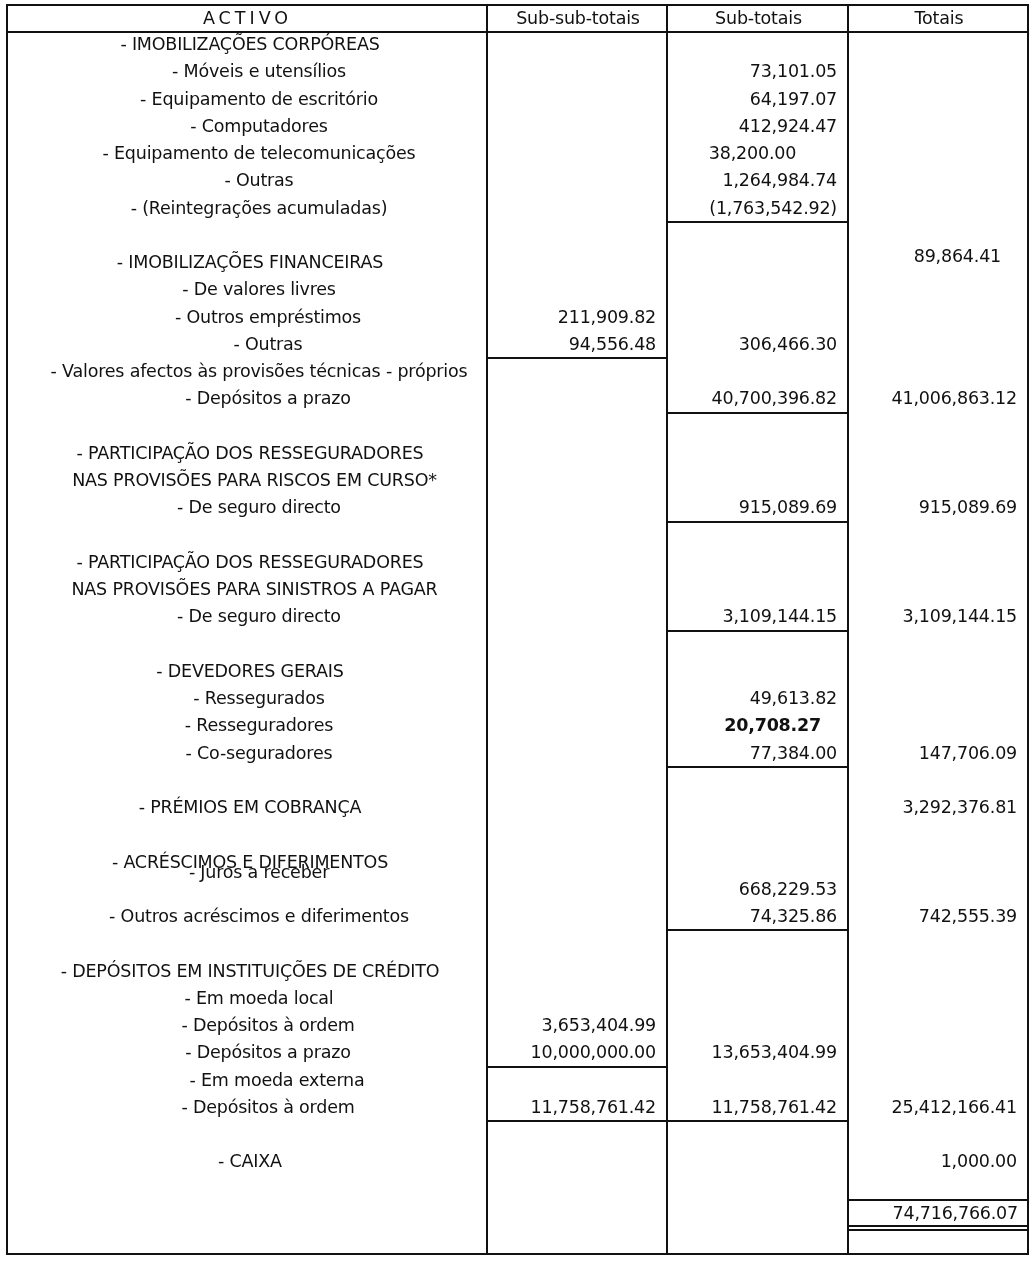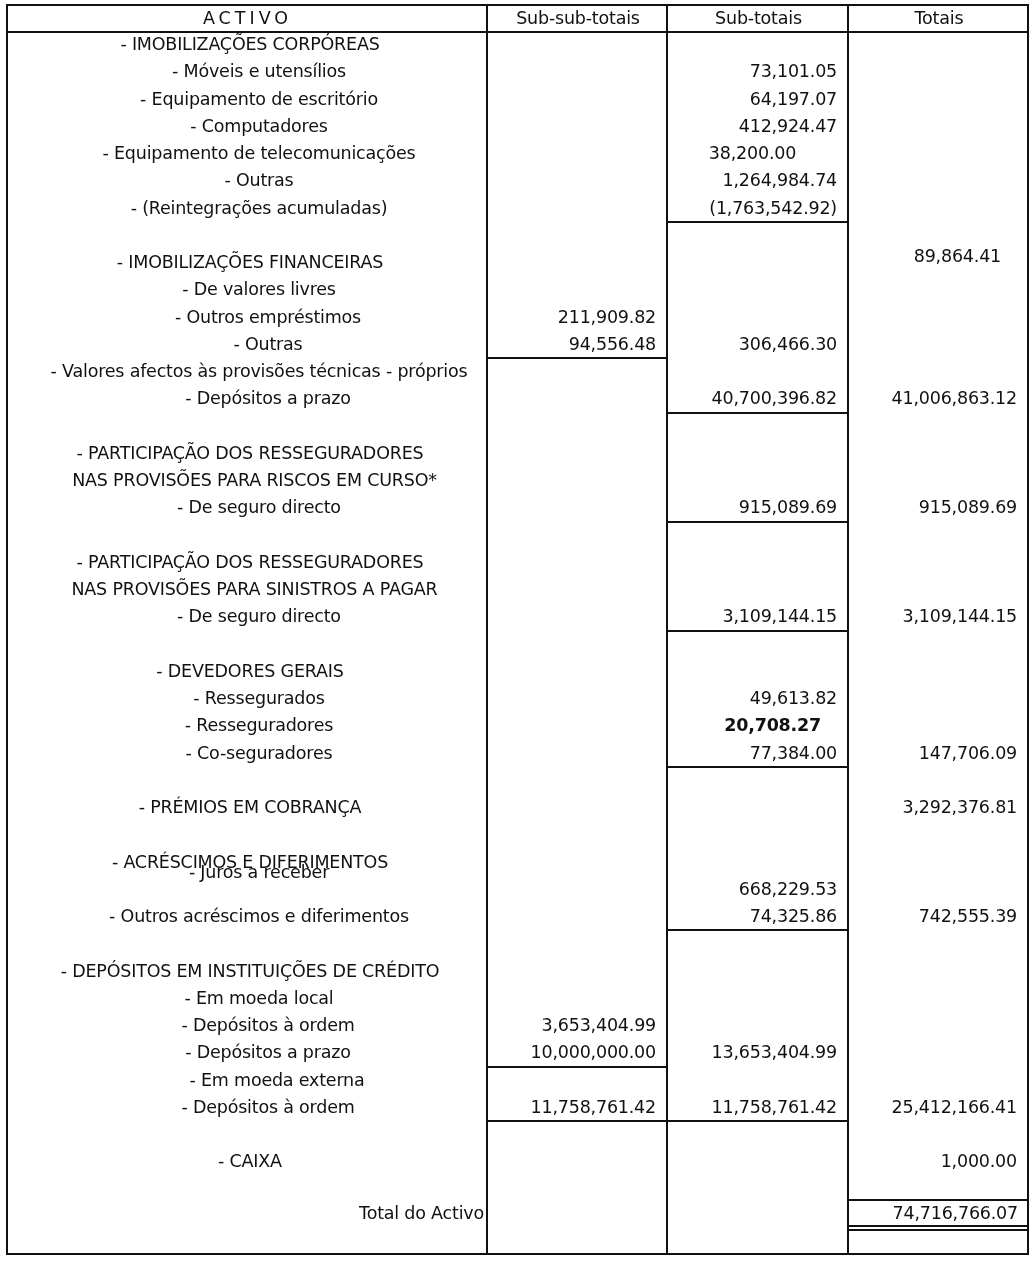--- a/index.html
+++ b/index.html
@@ -301,15 +301,14 @@
       <div class="hline" style="left: 666px; width: 183px; top: 630px;"></div>
       <div class="hline" style="left: 666px; width: 183px; top: 766px;"></div>
       <div class="hline" style="left: 666px; width: 183px; top: 929px;"></div>
       <div class="hline" style="left: 486px; width: 182px; top: 1066px;"></div>
       <div class="hline" style="left: 486px; width: 363px; top: 1120px;"></div>
       <div class="hline" style="left: 847px; width: 182px; top: 1199px;"></div>
       <div class="hline" style="left: 847px; width: 182px; top: 1225px;"></div>
       <div class="hline" style="left: 847px; width: 182px; top: 1229px;"></div>
     </div>
 
-  <div class="cell num" style="left:8px; width:476px; top:1200px;">Total do Activo</div>
   <div class="cell num" style="left:850px; width:168px; top:1200px;">74,716,766.07</div>
 </div>
 
 </body></html>

